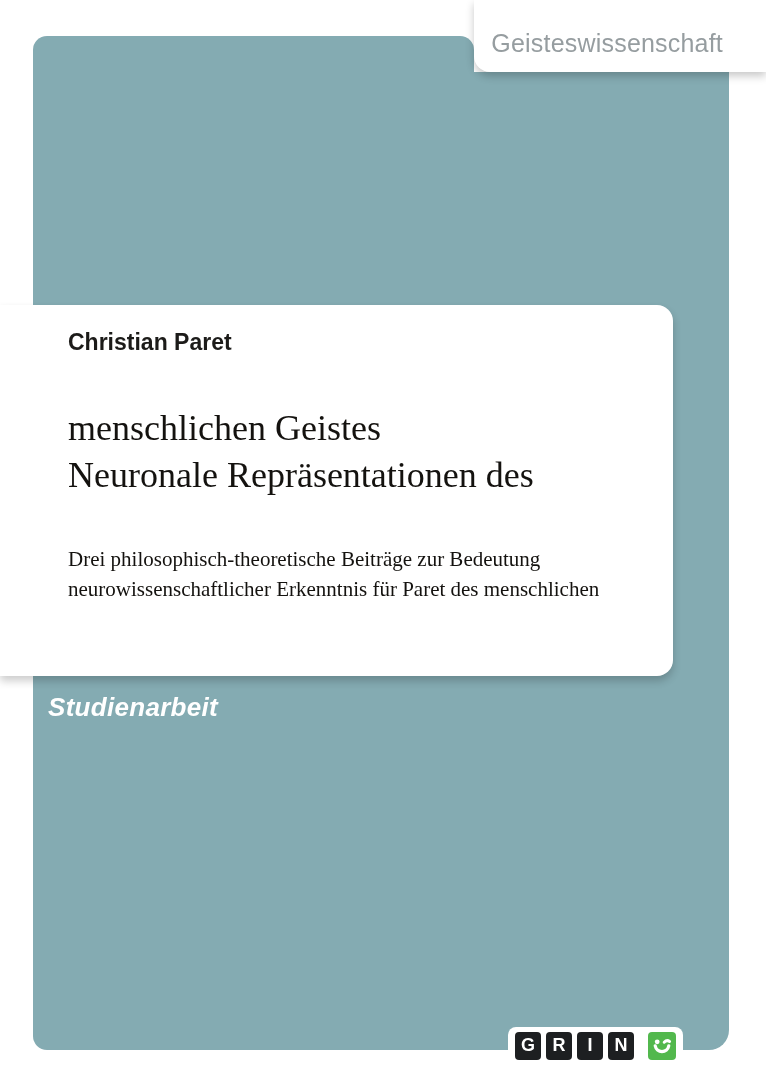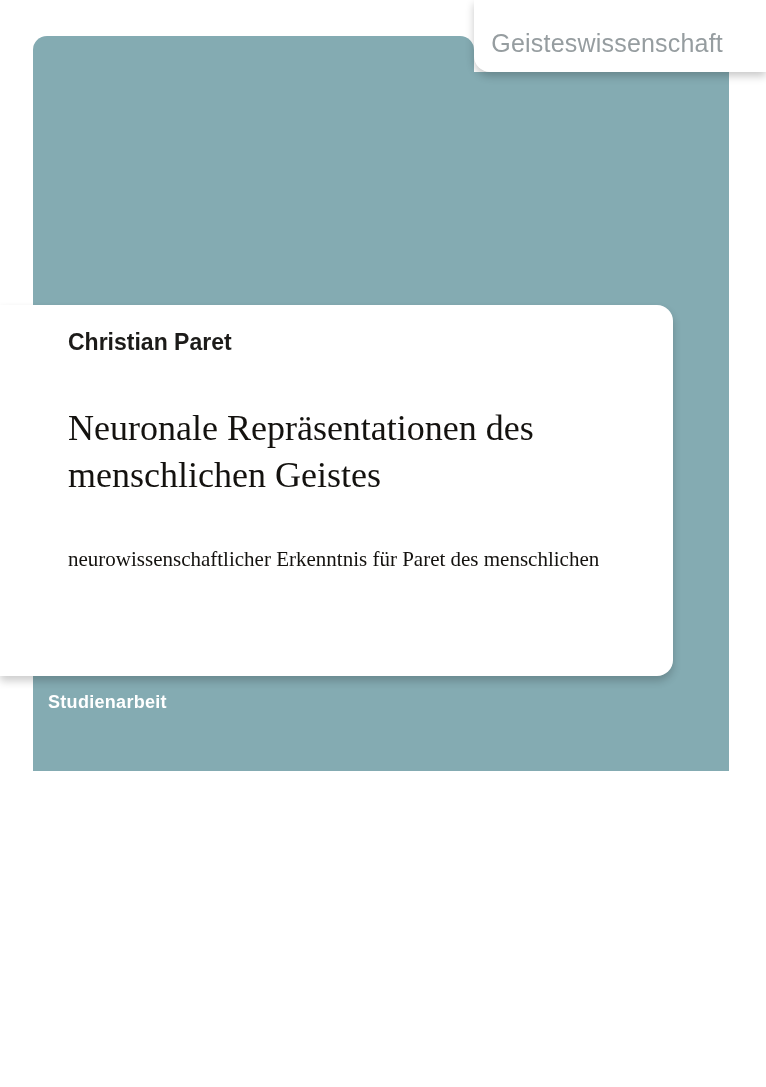--- a/index.html
+++ b/index.html
@@ -1,19 +1,19 @@
 <!DOCTYPE html>
 <html><head>
 <meta charset="utf-8">
 <style>
   html, body { margin: 0; padding: 0; background: #ffffff; }
   .page {
     position: relative;
     width: 766px;
-    height: 771px;
+    height: 1087px;
     background: #ffffff;
     overflow: hidden;
     font-family: "Liberation Sans", sans-serif;
   }
 
   
   .cover-raised {
     position: absolute;
     left: 33px; top: 36px;
     width: 441px; height: 70px;
@@ -83,25 +83,26 @@
     line-height: 30px;
     color: #14120f;
     max-width: 600px;
   }
   .book-subtitle .line { display: block; }
 
   
   .doc-type {
     position: absolute;
     left: 48px; top: 692px;
-    font-size: 18px;
+    font-size: 26px;
     font-weight: bold;
     color: #ffffff;
     letter-spacing: 0.3px;
     z-index: 2;
+    font-style: italic;
   }
 
   
   .grin-logo {
     position: absolute;
     left: 508px; top: 1027px;
     height: 37px;
     background: #ffffff;
     border-radius: 8px;
     display: flex;
@@ -136,24 +137,25 @@
   <div class="cover-raised"></div>
   <div class="cover-main"></div>
 
   <div class="category-tab">
     <span class="tab-label">Geisteswissenschaft</span>
   </div>
 
   <div class="title-box">
     <div class="author">Christian Paret</div>
     <div class="book-title">
+      <span class="line">menschlichen Geistes</span>
       <span class="line">Neuronale Repräsentationen des</span>
-      <span class="line">menschlichen Geistes</span>
     </div>
     <div class="book-subtitle">
+      <span class="line">Drei philosophisch-theoretische Beiträge zur Bedeutung</span>
       <span class="line">neurowissenschaftlicher Erkenntnis für Paret des menschlichen</span>
     </div>
   </div>
 
   <div class="doc-type">Studienarbeit</div>
 
   <div class="grin-logo">
     <span class="grin-tile">G</span>
     <span class="grin-tile">R</span>
     <span class="grin-tile">I</span>

